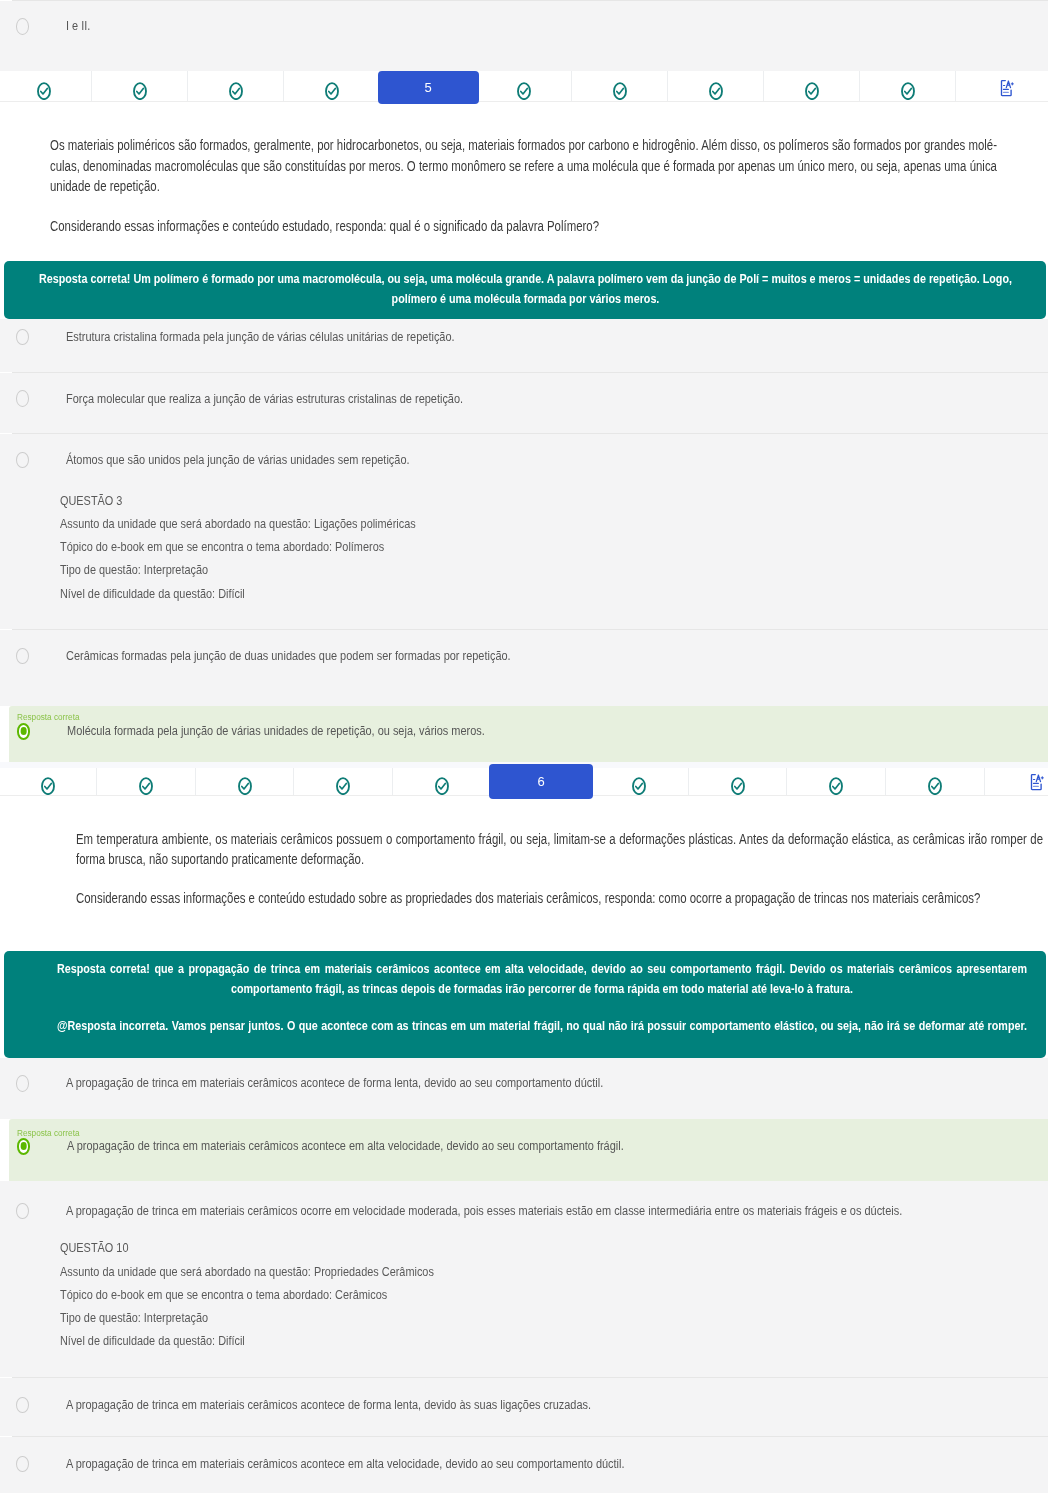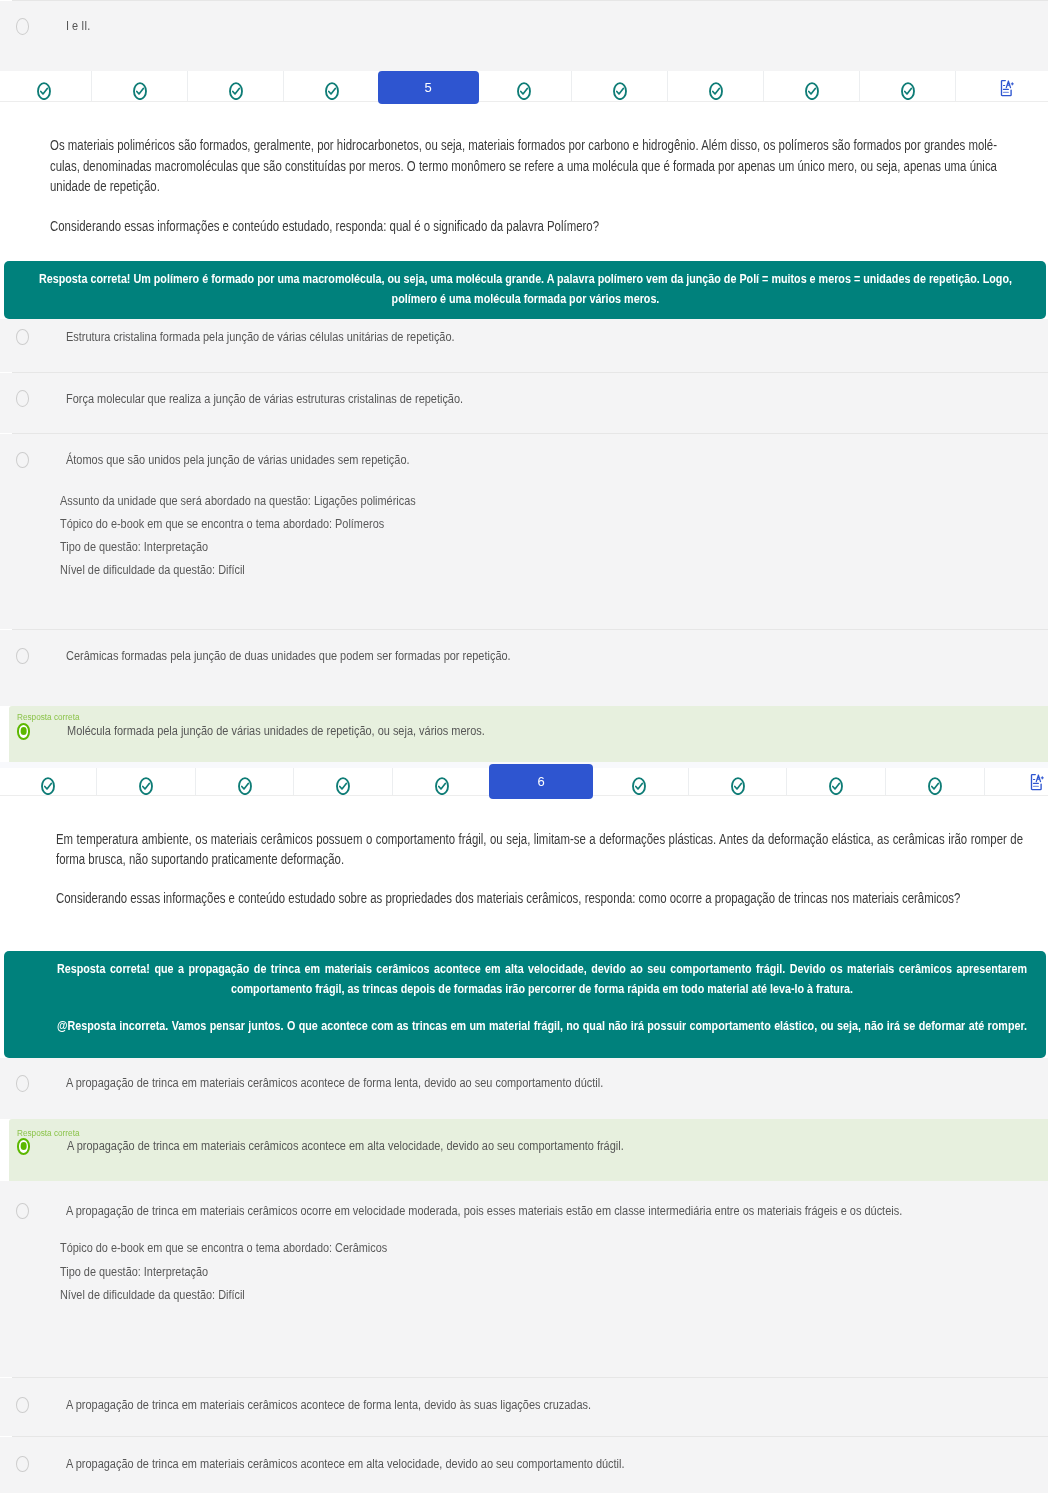--- a/index.html
+++ b/index.html
@@ -187,20 +187,21 @@
           <span class="opt-text">Força molecular que realiza a junção de várias estruturas cristalinas de repetição.</span>
         </div>
       </div>
       <div class="divider"></div>
       <div class="opt" style="height: 195.1px;">
         <div class="opt-row" style="top: 17.5px;">
           <span class="radio"></span>
           <span class="opt-text">Átomos que são unidos pela junção de várias unidades sem repetição.</span>
         </div>
         <div class="meta" style="top: 53.5px;">
+          <div><span class="metatxt">QUESTÃO 3</span></div>
           <div><span class="metatxt">Assunto da unidade que será abordado na questão: Ligações poliméricas</span></div>
           <div><span class="metatxt">Tópico do e-book em que se encontra o tema abordado: Polímeros</span></div>
           <div><span class="metatxt">Tipo de questão: Interpretação</span></div>
           <div><span class="metatxt">Nível de dificuldade da questão: Difícil</span></div>
         </div>
       </div>
       <div class="divider"></div>
       <div class="opt" style="height: 76.1px;">
         <div class="opt-row" style="top: 17.4px; align-items: center;">
           <span class="radio"></span>
@@ -279,21 +280,21 @@
             <path d="M22.6 3.2 H16.4 a1.4 1.4 0 0 0 -1.4 1.4 V31.8 a1.4 1.4 0 0 0 1.4 1.4 H32.8 a1.4 1.4 0 0 0 1.4 -1.4 V22.2" stroke="#2E55D0" stroke-width="2.7" stroke-linecap="round" stroke-linejoin="round"></path>
             <path d="M28.8 4.3 L24.6 17.2 M28.8 4.3 L33.0 17.2 M26.2 12.4 H31.4" stroke="#2E55D0" stroke-width="2.6" stroke-linecap="round" stroke-linejoin="round"></path>
             <path d="M36.6 7.5 V11.9 M34.4 9.7 H38.8" stroke="#2E55D0" stroke-width="2.0" stroke-linecap="round"></path>
             <path d="M19.0 13.0 H21.4" stroke="#2E55D0" stroke-width="2.2" stroke-linecap="round"></path>
             <path d="M19.0 20.8 H28.6" stroke="#2E55D0" stroke-width="2.6" stroke-linecap="round"></path>
             <path d="M19.0 26.8 H28.6" stroke="#7F97E5" stroke-width="2.4" stroke-linecap="round"></path>
           </svg></span>
       </div>
     </div>
 
-  <div style="padding:32.3px 0 0 56px;">
+  <div style="padding:32.3px 0 0 56px;margin-left:20px;">
     <div class="nar" style="width:1185.8px;">
       <p class="qpara" style="margin:0;">Em temperatura ambiente, os materiais cerâmicos possuem o comportamento frágil, ou seja, limitam-se a deformações plásticas. Antes da deformação elástica, as cerâmicas irão romper de forma brusca, não suportando praticamente deformação.</p>
       <p class="qpara" style="margin:18.2px 0 0 0;">Considerando essas informações e conteúdo estudado sobre as propriedades dos materiais cerâmicos, responda: como ocorre a propagação de trincas nos materiais cerâmicos?</p>
     </div>
   </div>
 
   <div style="padding:43.1px 2px 0 4px;">
     <div class="banner" style="padding:8.3px 18.8px 22.5px 53.2px;overflow:hidden;">
       <div class="nar" style="width:1189.5px;">
         <div>Resposta correta! que a propagação de trinca em materiais cerâmicos acontece em alta velocidade, devido ao seu comportamento frágil. Devido os materiais cerâmicos apresentarem comportamento frágil, as trincas depois de formadas irão percorrer de forma rápida em todo material até leva-lo à fratura.</div>
@@ -315,20 +316,22 @@
           <span class="radio on"></span>
           <span class="opt-text">A propagação de trinca em materiais cerâmicos acontece em alta velocidade, devido ao seu comportamento frágil.</span>
         </div>
       </div>
       <div class="opt" style="height: 196px;">
         <div class="opt-row" style="top: 22px;">
           <span class="radio"></span>
           <span class="opt-text">A propagação de trinca em materiais cerâmicos ocorre em velocidade moderada, pois esses materiais estão em classe intermediária entre os materiais frágeis e os dúcteis.</span>
         </div>
         <div class="meta" style="top: 54.5px;">
+          <div><span class="metatxt">QUESTÃO 10</span></div>
+          <div><span class="metatxt">Assunto da unidade que será abordado na questão: Propriedades Cerâmicos</span></div>
           <div><span class="metatxt">Tópico do e-book em que se encontra o tema abordado: Cerâmicos</span></div>
           <div><span class="metatxt">Tipo de questão: Interpretação</span></div>
           <div><span class="metatxt">Nível de dificuldade da questão: Difícil</span></div>
         </div>
       </div>
       <div class="divider"></div>
       <div class="opt" style="height: 58.1px;">
         <div class="opt-row" style="top: 18.9px;">
           <span class="radio"></span>
           <span class="opt-text">A propagação de trinca em materiais cerâmicos acontece de forma lenta, devido às suas ligações cruzadas.</span>

